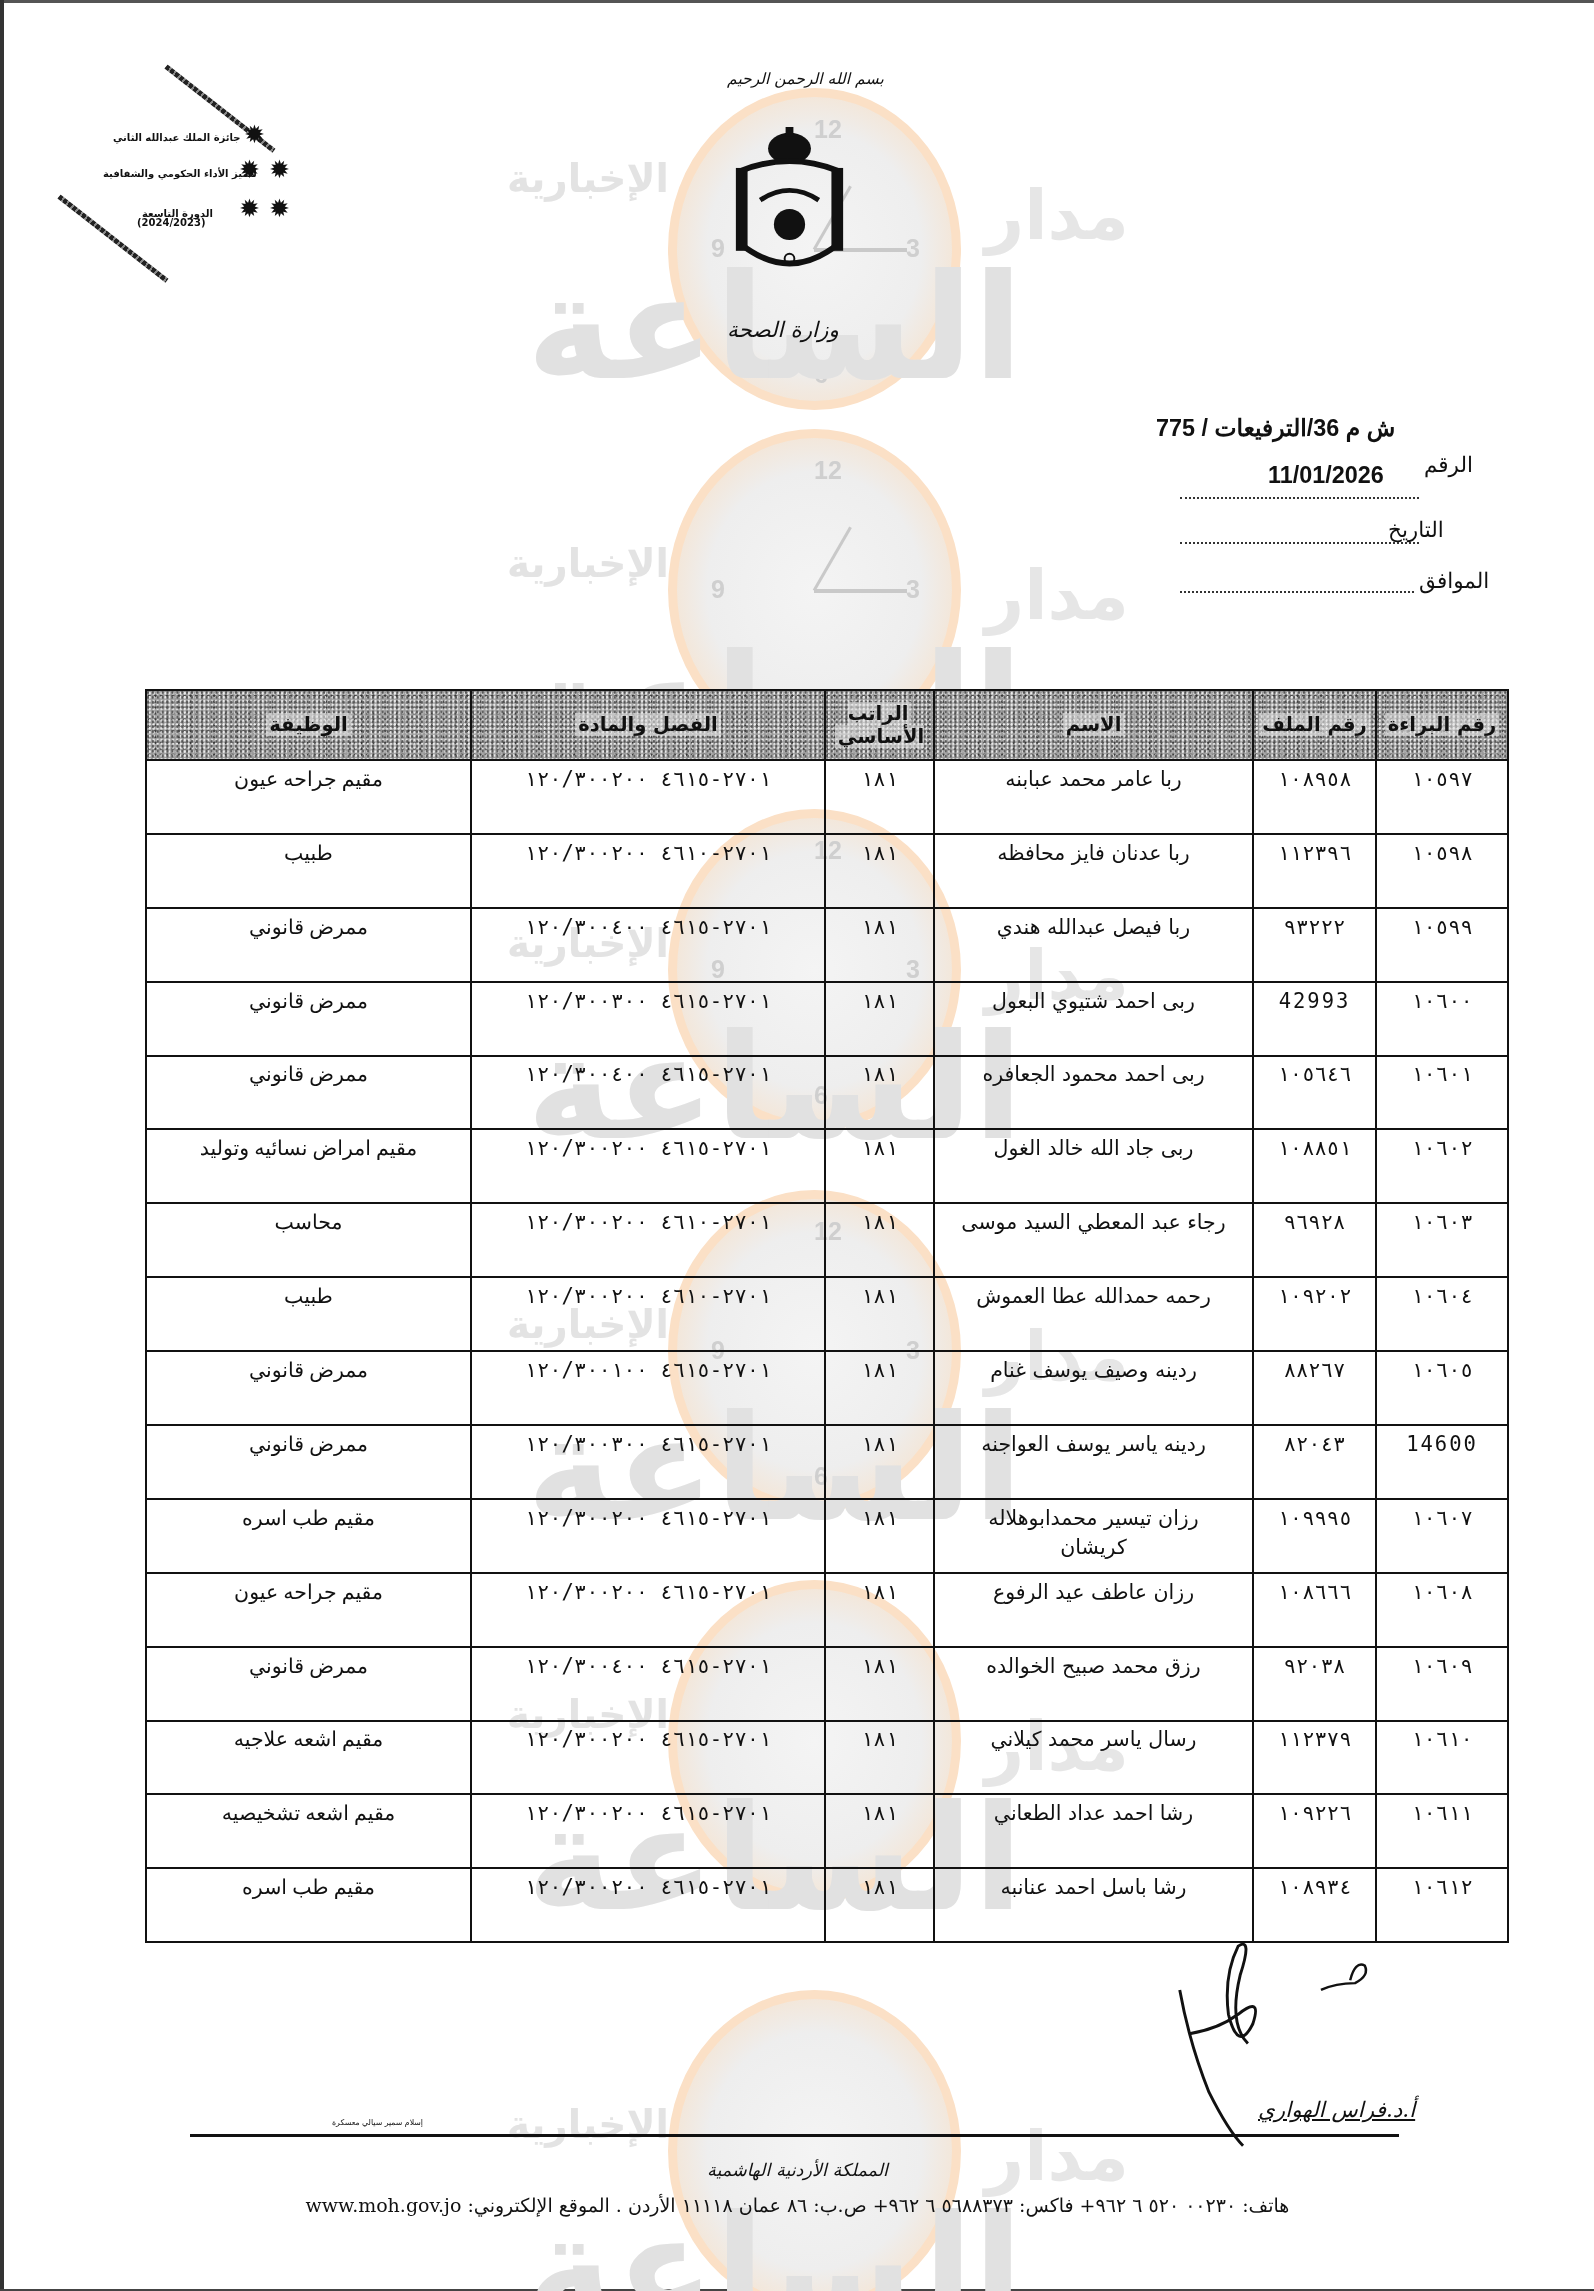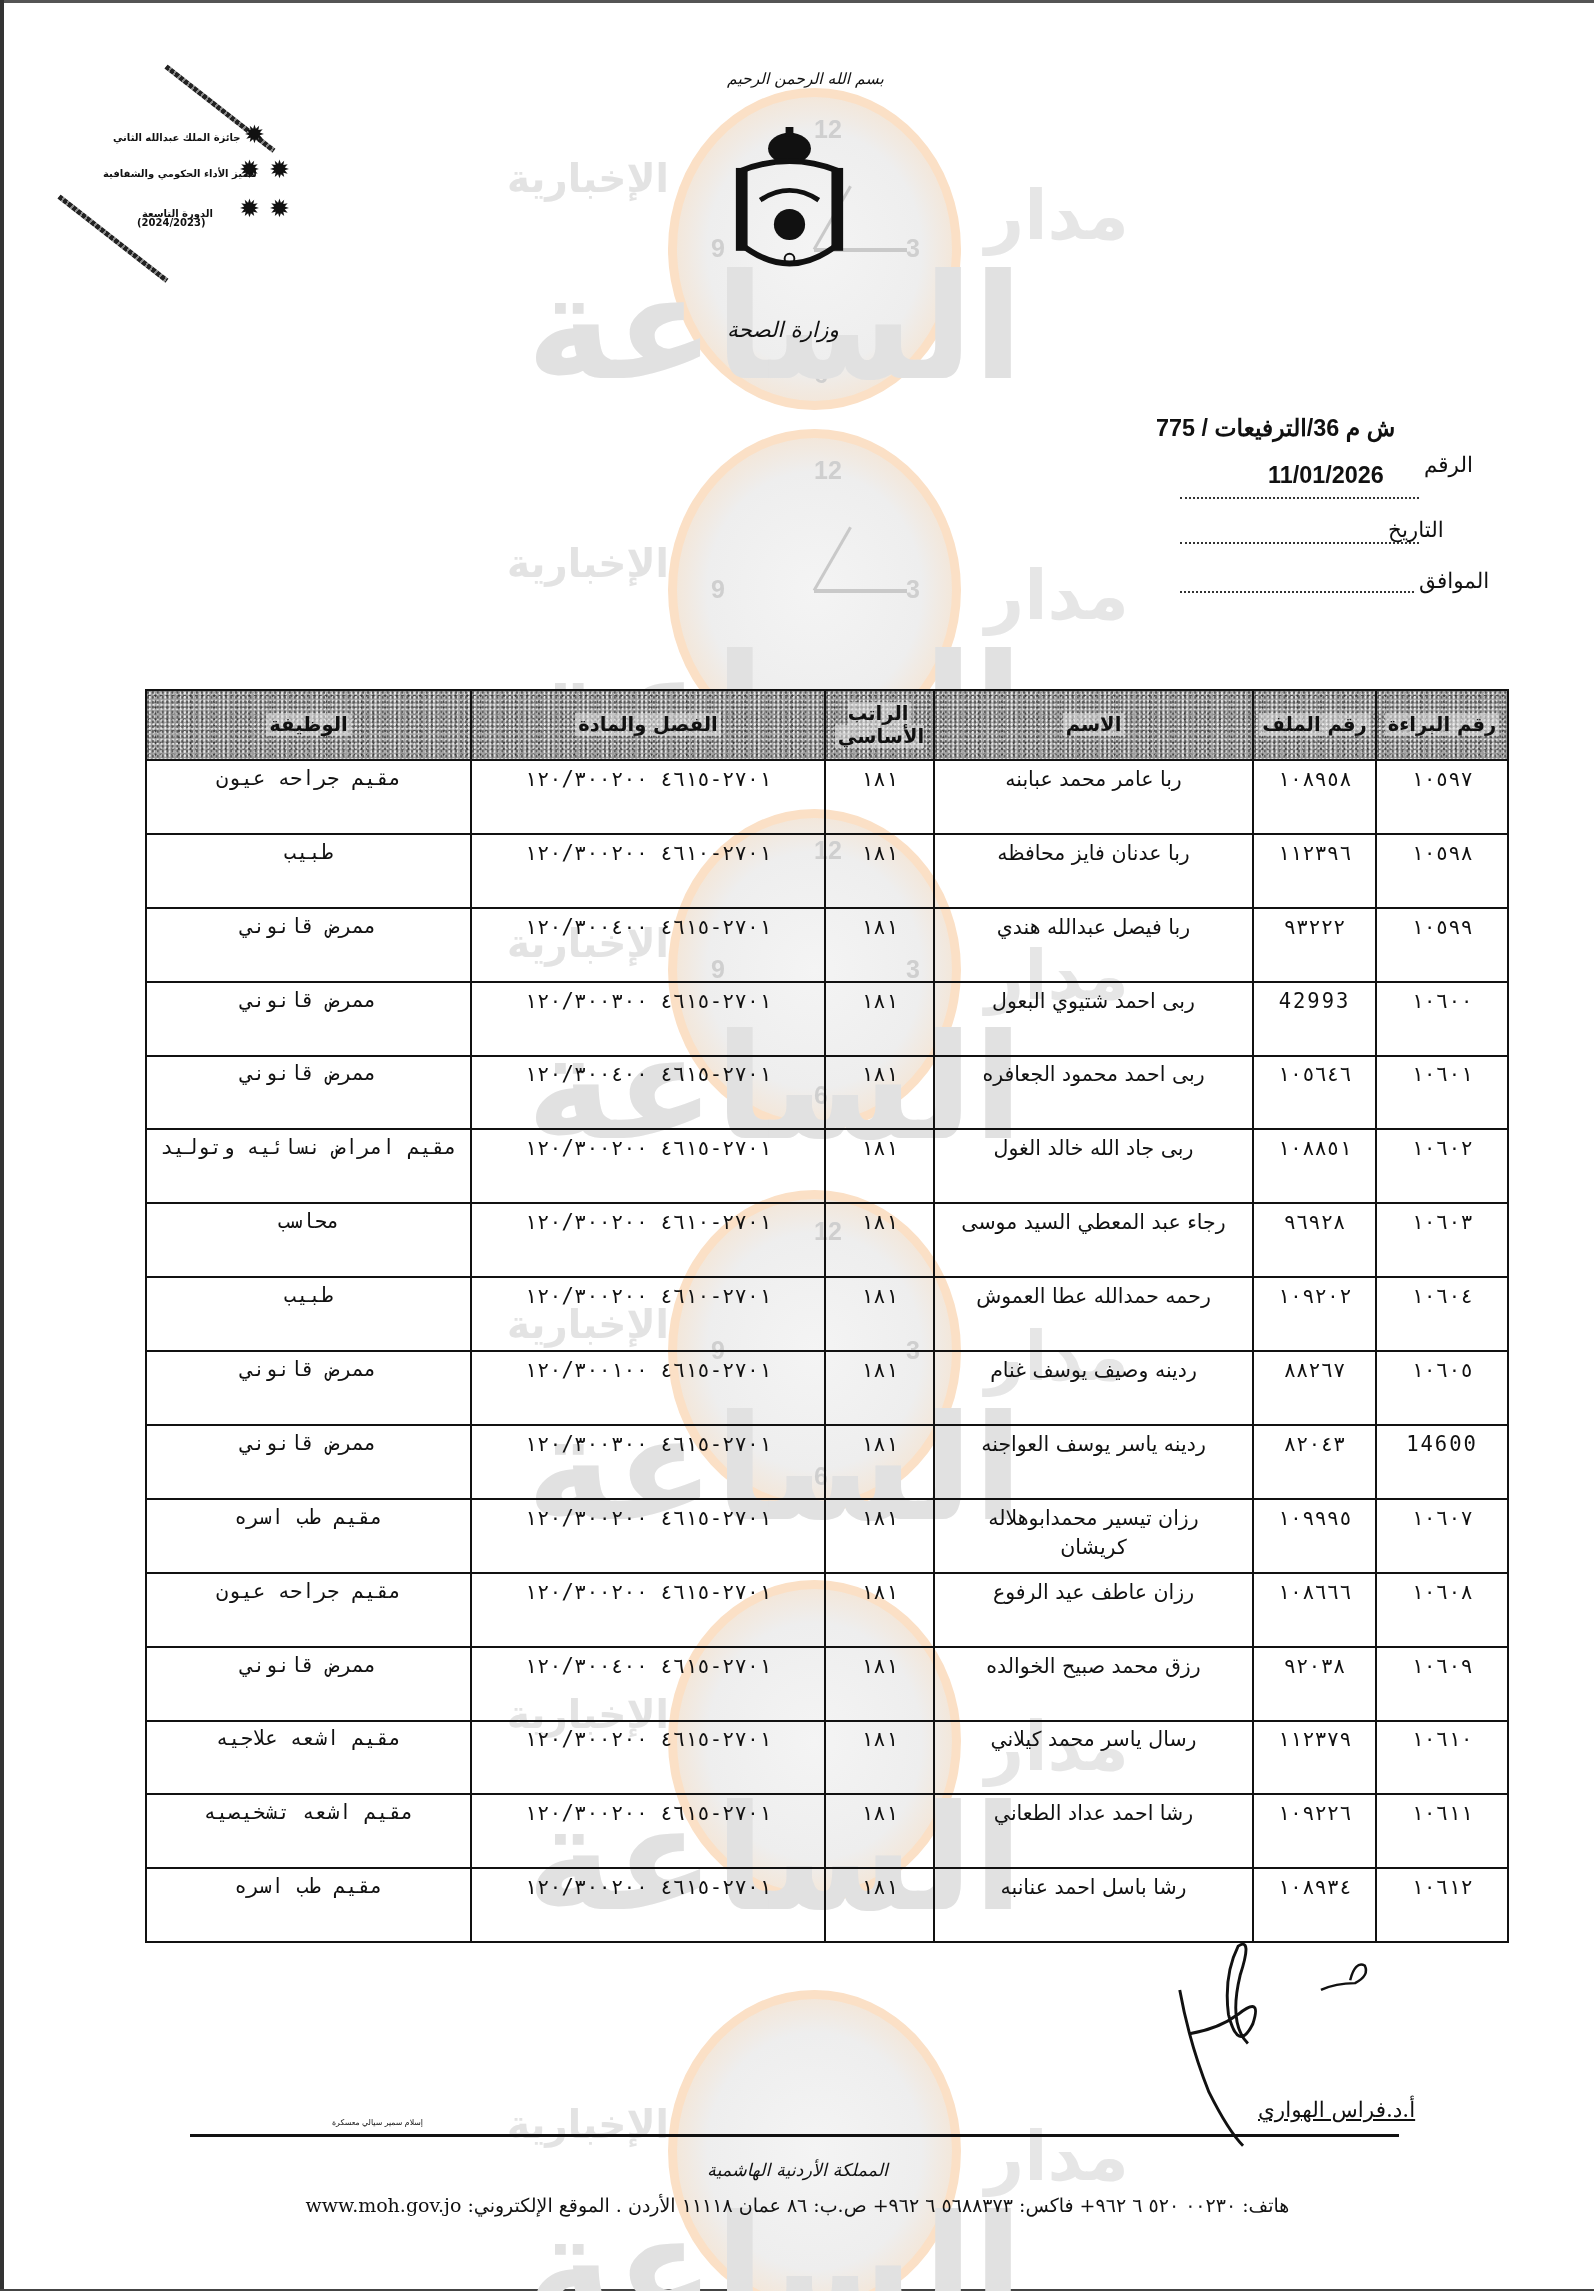--- a/index.html
+++ b/index.html
@@ -55,29 +55,29 @@
     background-image:
       radial-gradient(circle at 20% 30%, #555 0 1px, transparent 1.5px),
       radial-gradient(circle at 70% 60%, #eee 0 1px, transparent 1.5px),
       radial-gradient(circle at 40% 80%, #333 0 1px, transparent 1.5px);
     background-size: 4.9px 4.9px, 3.9px 3.9px, 5.9px 5.9px;
     color: #111; line-height: 1.2; vertical-align: middle; text-align: center;
   }
   th span { background: rgba(230,230,230,0.55); padding: 0 2.9px; }
   td { height: 68px; font-family: "DejaVu Sans Mono", monospace; font-size: 20.5px; line-height: 29px; text-align: center; padding-top: 3.9px; letter-spacing: 2px; }
   td.name { font-family: "DejaVu Sans", sans-serif; letter-spacing: 2.9px; padding-right: 19.5px; padding-left: 19.5px; }
-  td.job { font-family: Liberation Mono, monospace; letter-spacing: 2.9px; margin-left: 12px; }
+  td.job { font-family: Liberation Serif, serif; letter-spacing: 2.9px; margin-left: 12px; }
   td.article { direction: ltr; letter-spacing: 1px; }
   td.num { letter-spacing: 2px; }
 
   
   .sig { z-index: 2; }
   .sign-bottom-line { left: 190px; top: 2134px; width: 1209px; height: 2.9px; background: #111; z-index: 2; }
   .typist { left: 332px; top: 2118px; font-size: 7.8px; direction: rtl; z-index: 2; }
-  .signer { left: 1258px; top: 2097px; font-family: "DejaVu Serif", serif; font-size: 21.5px; direction: rtl; z-index: 2; text-decoration: underline; }
+  .signer { left: 1258px; top: 2097px; font-family: "DejaVu Serif", serif; font-size: 21.5px; font-style: italic; direction: rtl; z-index: 2; text-decoration: underline; }
 
   
   .footer-kingdom { left: 0; width: 1595px; top: 2160px; text-align: center; font-family: "DejaVu Serif", serif; font-size: 17.6px; font-style: italic; direction: rtl; z-index: 2; }
   .footer-contact { left: 0; width: 1595px; top: 2194px; text-align: center; font-family: "DejaVu Serif", serif; font-size: 19px; direction: rtl; z-index: 2; white-space: nowrap; }
 </style>
 </head>
 <body>
 
 <div class="abs scan-top"></div>
 <div class="abs scan-left"></div>

